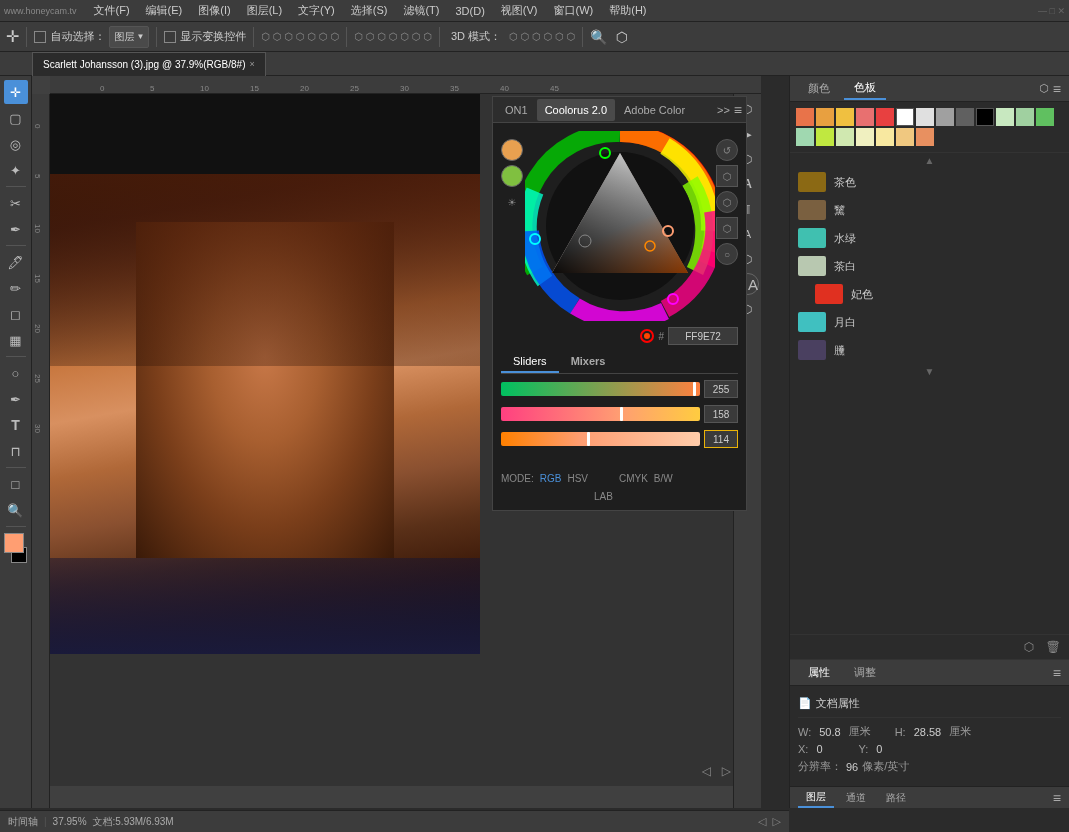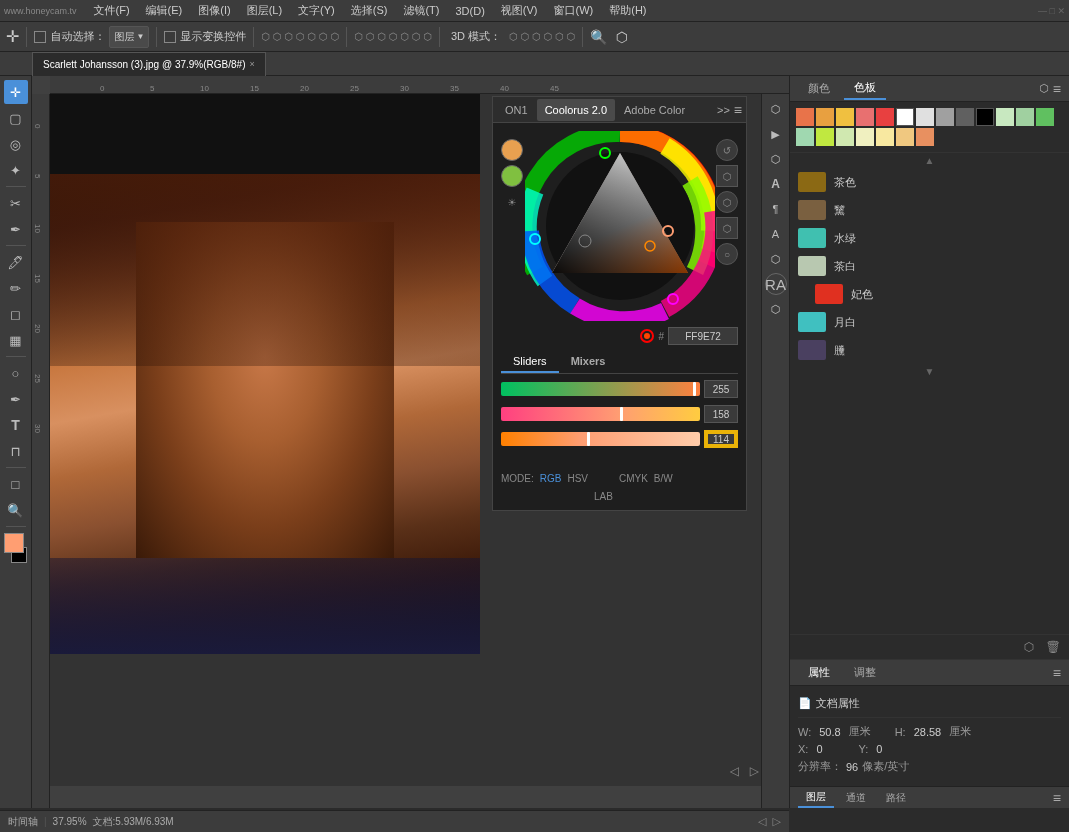--- a/index.html
+++ b/index.html
@@ -346,21 +346,21 @@
             <div class="slider-track" style="flex:1;height:14px;border-radius:2px;position:relative;overflow:hidden;cursor:pointer;background:linear-gradient(to right, #ff4080, #ff9e72 60%, #ffcc40);">
               <div style="position:absolute;left:60%;top:0;width:3px;height:100%;background:white;border-radius:1px;"></div>
             </div>
             <div class="slider-value" style="width:34px;background:#3a3a3a;border:1px solid #555;color:#ccc;text-align:center;height:18px;font-size:10px;display:flex;align-items:center;justify-content:center;">158</div>
           </div>
 
           <div class="slider-row" style="display:flex;align-items:center;gap:4px;height:18px;">
             <div class="slider-track" style="flex:1;height:14px;border-radius:2px;position:relative;overflow:hidden;cursor:pointer;background:linear-gradient(to right, #ff8000, #ff9e72 40%, #ffccaa);">
               <div style="position:absolute;left:43%;top:0;width:3px;height:100%;background:white;border-radius:1px;"></div>
             </div>
-            <div class="slider-value" style="width:34px;background:#3a3a3a;border:4px solid #eab308;color:#ccc;text-align:center;height:18px;font-size:10px;display:flex;align-items:center;justify-content:center;">114</div>
+            <div class="slider-value" style="width:34px;background:#3a3a3a;border:1px solid #eab308;color:#ccc;text-align:center;height:18px;font-size:10px;display:flex;align-items:center;justify-content:center;">114</div>
           </div>
         </div>
 
         <div id="mode-bar" style="display:flex;gap:6px;margin-top:6px;align-items:center;">
           <span style="color:#888;font-size:10px;">MODE:</span>
           <span class="mode-btn active" style="color:#4a90d9;font-size:10px;cursor:pointer;">RGB</span>
           <span class="mode-btn" style="color:#888;font-size:10px;cursor:pointer;">HSV</span>
           <span class="mode-btn" style="color:#888;font-size:10px;cursor:pointer;margin-top:37px;">LAB</span>
           <span class="mode-btn" style="color:#888;font-size:10px;cursor:pointer;">CMYK</span>
           <span class="mode-btn" style="color:#888;font-size:10px;cursor:pointer;">B/W</span>
@@ -377,21 +377,21 @@
       <div class="rt-btn" style="width:22px;height:22px;display:flex;align-items:center;justify-content:center;cursor:pointer;color:#bbb;font-size:11px;">A</div>
       <div class="rt-btn" style="width:22px;height:22px;display:flex;align-items:center;justify-content:center;cursor:pointer;color:#bbb;font-size:11px;">⬡</div>
       <div class="rt-btn" style="width:22px;height:22px;display:flex;align-items:center;justify-content:center;cursor:pointer;color:#bbb;font-size:15px;border:1px solid #666;border-radius:50%;">RA</div>
       <div class="rt-btn" style="width:22px;height:22px;display:flex;align-items:center;justify-content:center;cursor:pointer;color:#bbb;font-size:11px;">⬡</div>
     </div>
 
     <div style="position:absolute;right:30px;bottom:30px;color:#888;font-size:12px;cursor:pointer;">▷</div>
     <div style="position:absolute;right:50px;bottom:30px;color:#888;font-size:12px;cursor:pointer;">◁</div>
   </div>
 
-  <div id="right-panel" style="width:280px;background:#2b2b2b;border-left:1px solid #222;display:flex;flex-direction:column;">
+  <div id="right-panel" style="width:280px;background:#2b2b2b;border-left:1px solid #222;display:flex;flex-direction:column;margin-left:28px;">
 
     <div id="right-top-tabs" style="display:flex;background:#3c3c3c;border-bottom:1px solid #222;height:26px;align-items:center;padding:0 8px;gap:4px;">
       <div class="right-tab" style="padding:3px 10px;color:#aaa;cursor:pointer;font-size:11px;">颜色</div>
       <div class="right-tab active" style="padding:3px 10px;color:#fff;cursor:pointer;font-size:11px;border-bottom:2px solid #4a90d9;">色板</div>
       <div style="margin-left:auto;color:#aaa;cursor:pointer;font-size:11px;">⬡</div>
       <div style="color:#aaa;cursor:pointer;font-size:14px;">≡</div>
     </div>
 
     <div id="swatches-top" style="display:flex;padding:6px;gap:2px;flex-wrap:wrap;border-bottom:1px solid #333;">
       <div style="width:18px;height:18px;background:#e8734a;cursor:pointer;border:1px solid transparent;"></div>

